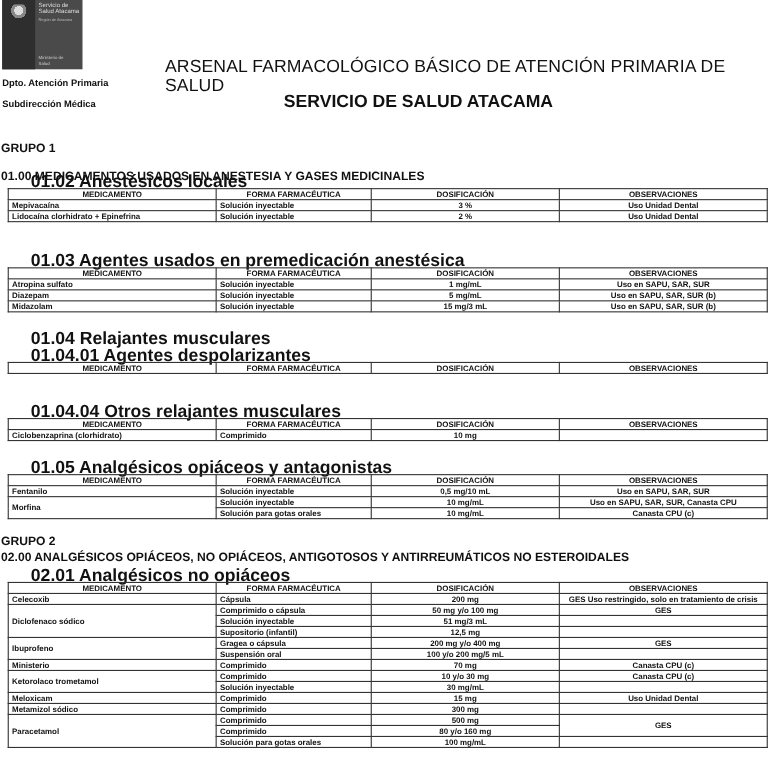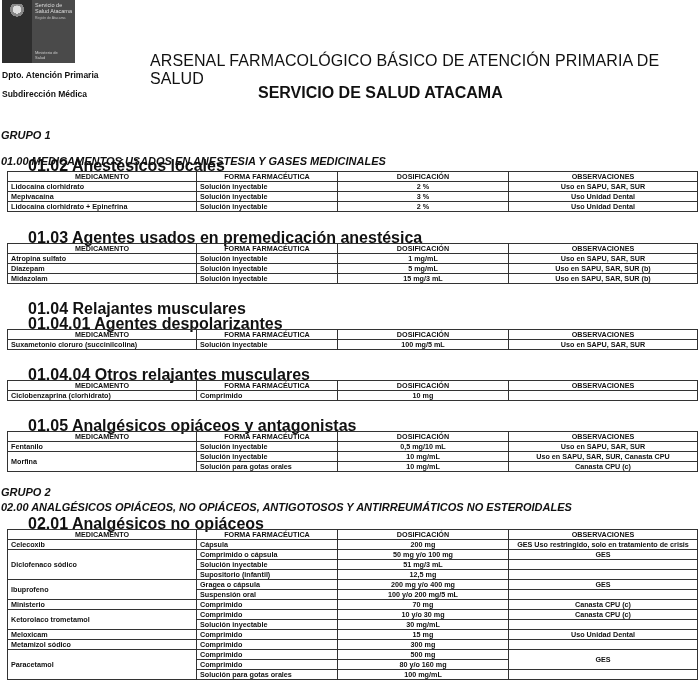--- a/index.html
+++ b/index.html
@@ -21,21 +21,21 @@
   .logo .right .t2 { font-size: 3.5px; color: #bbb; margin-top: 1px; }
   .logo .right .t3 { position: absolute; bottom: 3px; left: 3px; font-size: 4px; line-height: 5px; color: #ccc; }
 
   .dept { position: absolute; left: 2px; font-size: 8.5px; font-weight: bold; }
   .doc-title {
     position: absolute; left: 150px; top: 52px; font-size: 16px; font-weight: normal; letter-spacing: 0.1px;
   }
   .doc-sub {
     position: absolute; left: 258px; top: 84px; font-size: 16px; font-weight: bold;
   }
-  .h-group { position: absolute; left: 1px; font-size: 11px; font-weight: bold; font-style: italic; }
+  .h-group { position: absolute; left: 1px; font-size: 11px; font-weight: bold; }
   .h-sec { position: absolute; left: 0; font-size: 16px; font-weight: bold; padding-left: 28px; }
 
   table.arsenal {
     position: absolute; left: 7px; width: 690px; border-collapse: collapse;
     font-size: 7.2px; table-layout: fixed;
   }
   table.arsenal td, table.arsenal th {
     border: 1px solid #333; padding: 0 3px; height: 9px; line-height: 9px;
     white-space: nowrap; overflow: hidden;
   }
@@ -82,26 +82,20 @@
       <col class="c4">
     </colgroup>
   <tbody>
       <tr>
     <th>MEDICAMENTO</th>
     <th>FORMA FARMACÉUTICA</th>
     <th>DOSIFICACIÓN</th>
     <th>OBSERVACIONES</th>
   </tr>
   <tr>
-    <td>Lidocaína clorhidrato</td>
-    <td>Solución inyectable</td>
-    <td class="c">2 %</td>
-    <td class="c">Uso en SAPU, SAR, SUR</td>
-  </tr>
-  <tr>
     <td>Mepivacaína</td>
     <td>Solución inyectable</td>
     <td class="c">3 %</td>
     <td class="c">Uso Unidad Dental</td>
   </tr>
   <tr>
     <td>Lidocaína clorhidrato + Epinefrina</td>
     <td>Solución inyectable</td>
     <td class="c">2 %</td>
     <td class="c">Uso Unidad Dental</td>
@@ -153,26 +147,20 @@
       <col class="c2">
       <col class="c3">
       <col class="c4">
     </colgroup>
   <tbody>
       <tr>
     <th>MEDICAMENTO</th>
     <th>FORMA FARMACÉUTICA</th>
     <th>DOSIFICACIÓN</th>
     <th>OBSERVACIONES</th>
-  </tr>
-  <tr>
-    <td>Suxametonio cloruro (succinilcolina)</td>
-    <td>Solución inyectable</td>
-    <td class="c">100 mg/5 mL</td>
-    <td class="c">Uso en SAPU, SAR, SUR</td>
   </tr>
 </tbody>
   </table>
 
 <div class="h-sec" style="top:366px">01.04.04 Otros relajantes musculares</div>
 <table class="arsenal" style="top:380px">
   <colgroup>
       <col class="c1">
       <col class="c2">
       <col class="c3">

